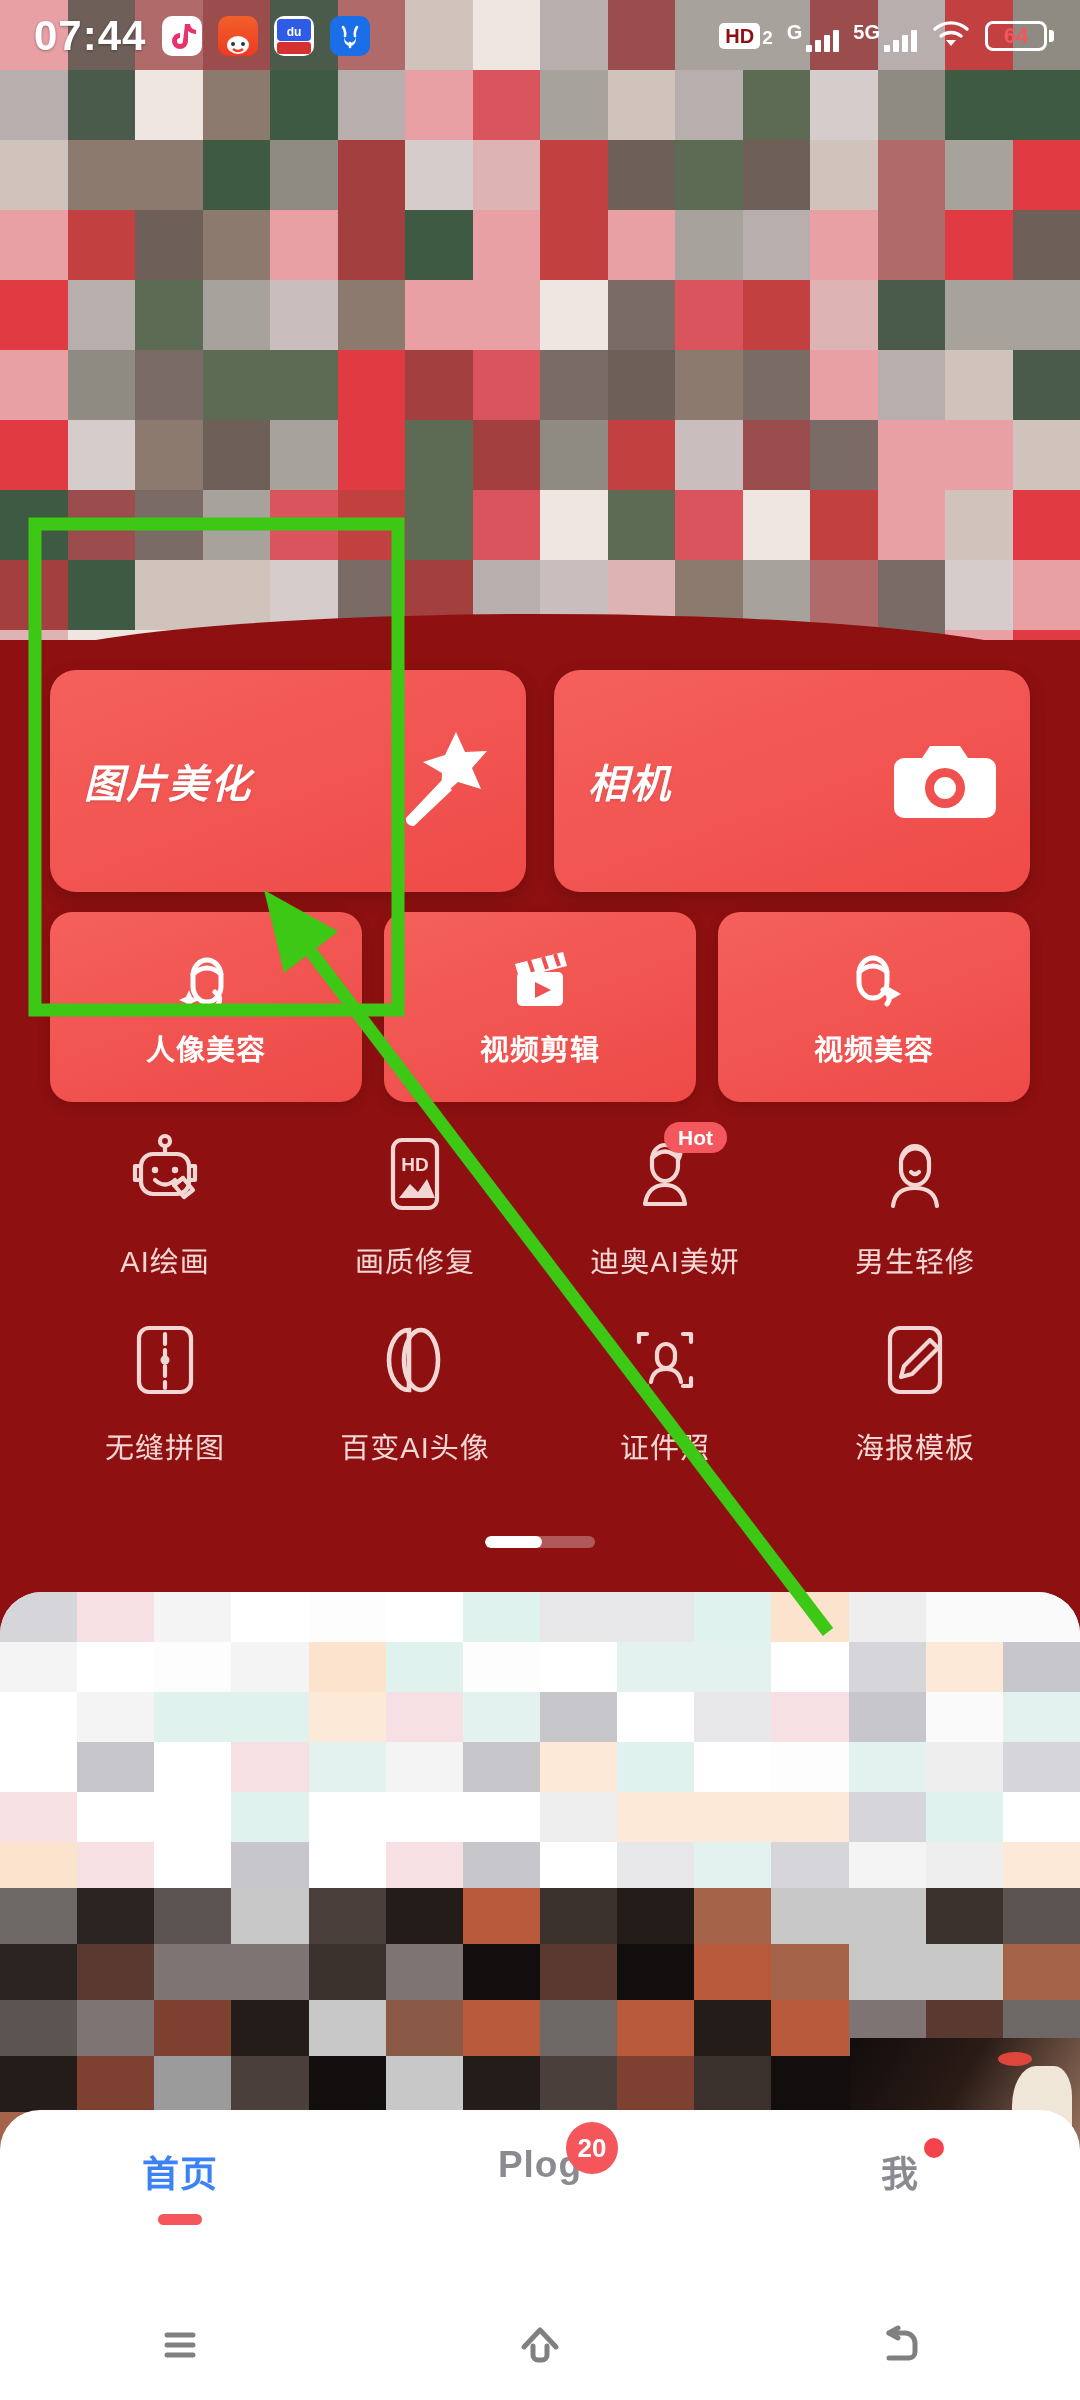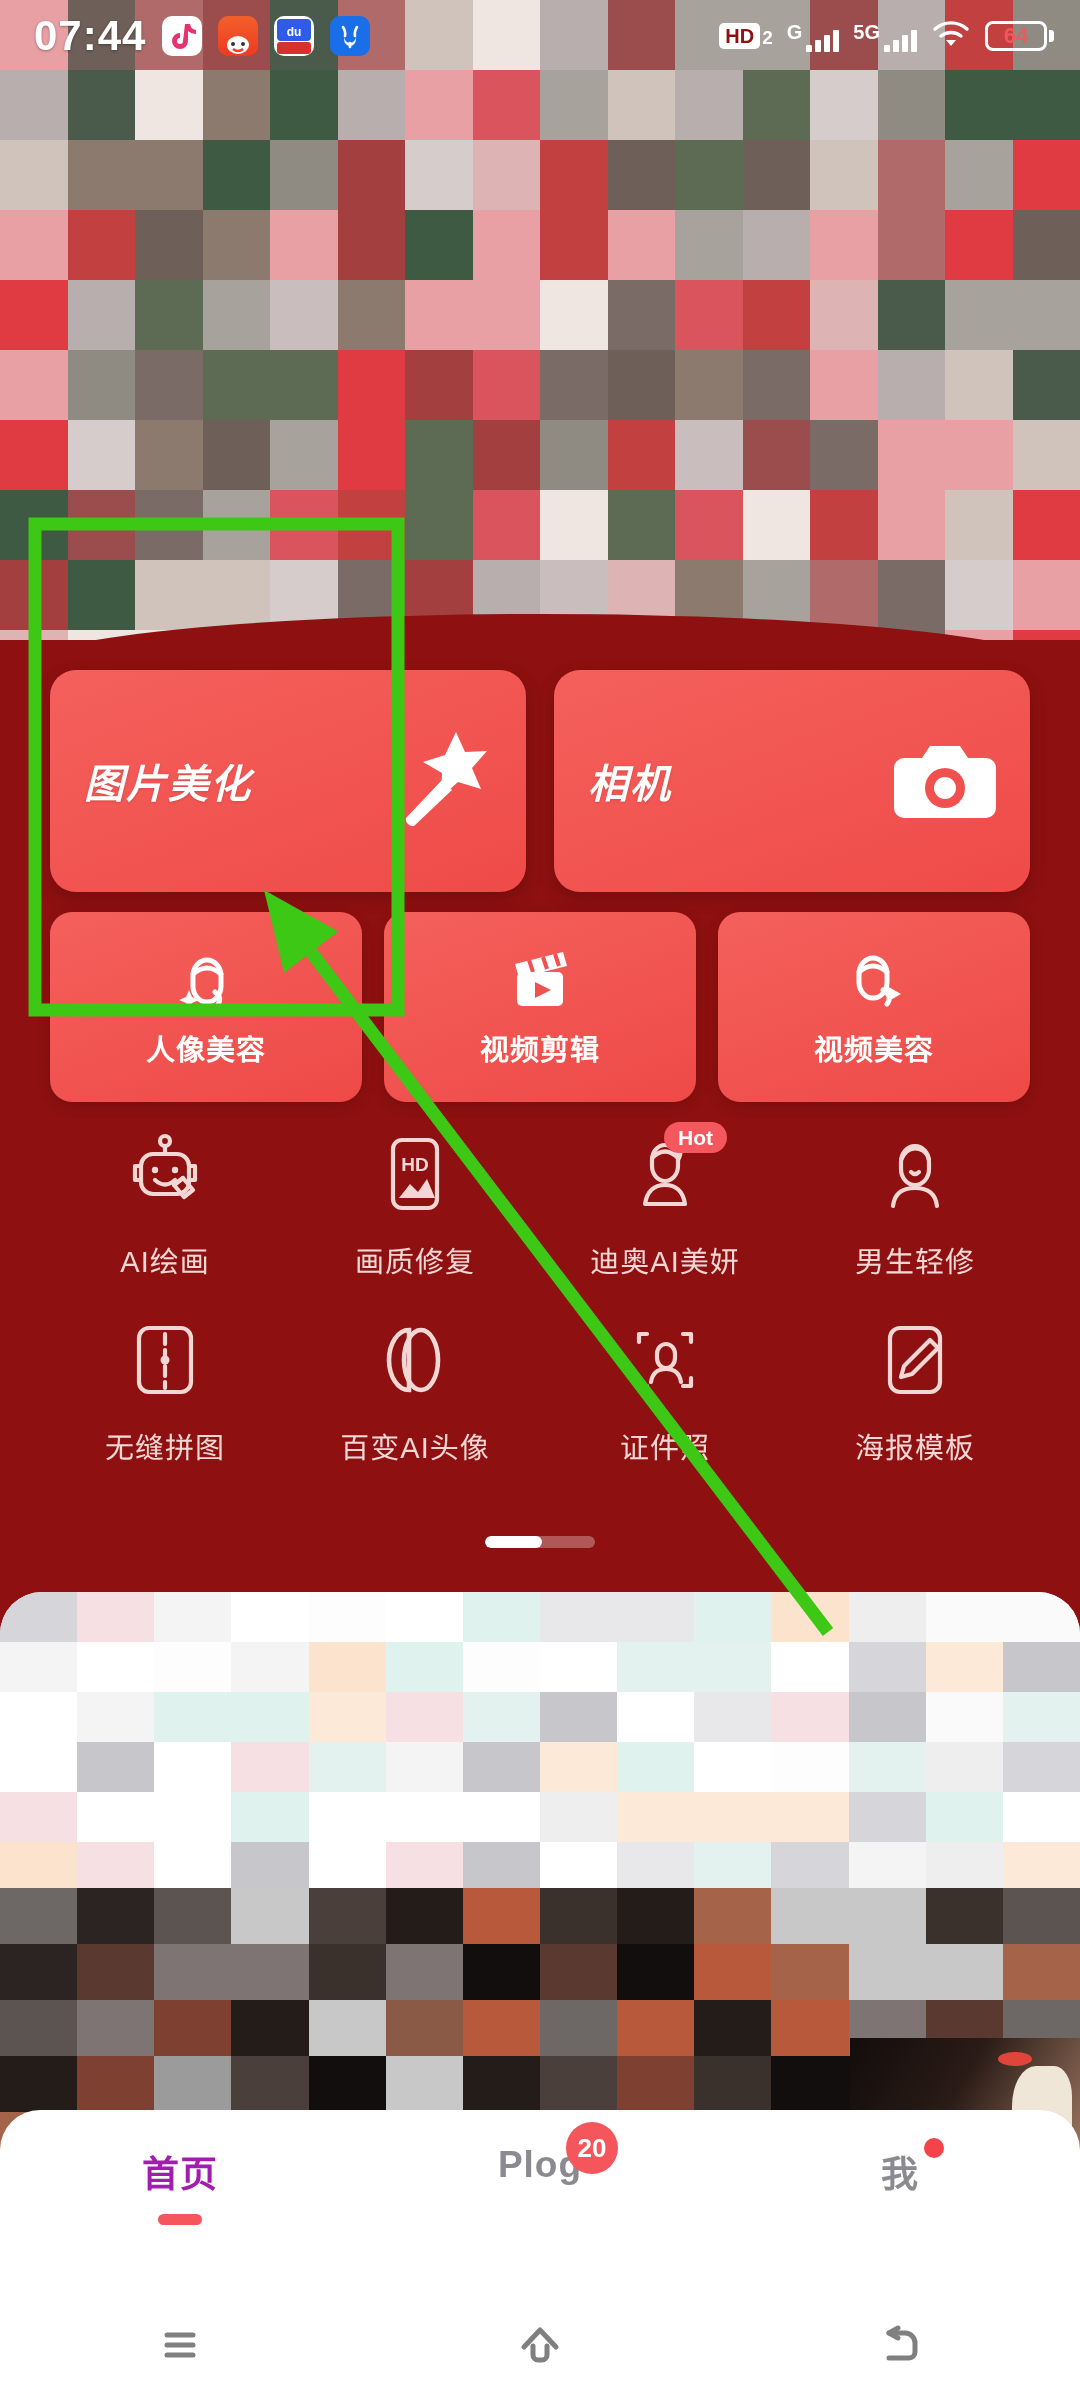--- a/index.html
+++ b/index.html
@@ -107,21 +107,21 @@
   .photo-peek .b3 { position:absolute; left:86px; bottom:20px; width:16px; height:16px; background:#E8A33C; border-radius:50%; filter:blur(2px); }
 
   
   .tabbar {
     position:absolute; left:0; bottom:110px; width:1080px; height:180px;
     background:#fff; border-radius:40px 40px 0 0;
     display:flex; align-items:flex-start; padding-top:34px;
   }
   .tab { flex:1; position:relative; display:flex; flex-direction:column; align-items:center; }
   .tab .t-text { font-size:37px; font-weight:700; color:#8A8A90; letter-spacing:1px; }
-  .tab.active .t-text { color:#a21caf; }
+  .tab.active .t-text { color:#3b82f6; }
   .tab .t-underline {
     margin-top:16px; width:44px; height:11px; border-radius:6px; background:#F4565C;
   }
   .tab .t-badge {
     position:absolute; top:-22px; left:calc(50% + 26px);
     background:#F4565C; color:#fff; font-size:26px; font-weight:600;
     min-width:52px; height:52px; border-radius:26px;
     display:flex; align-items:center; justify-content:center; padding:0 10px; line-height:1;
   }
   .tab .t-dot {

